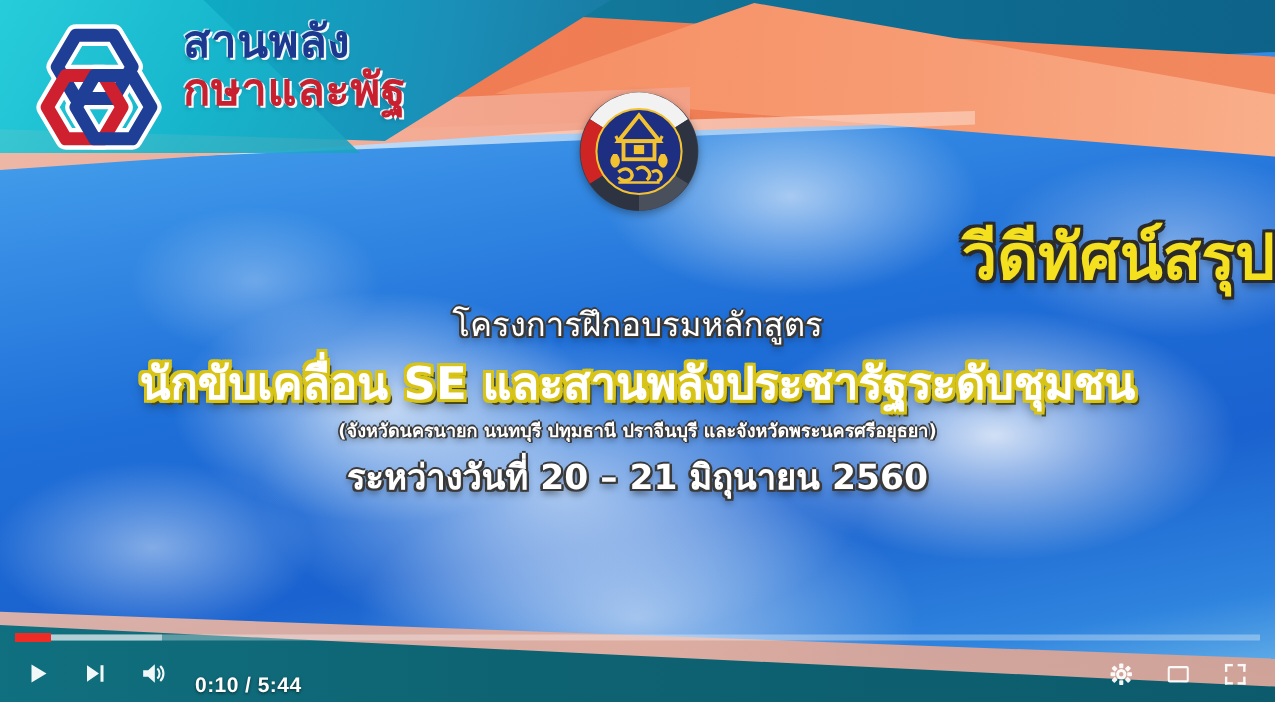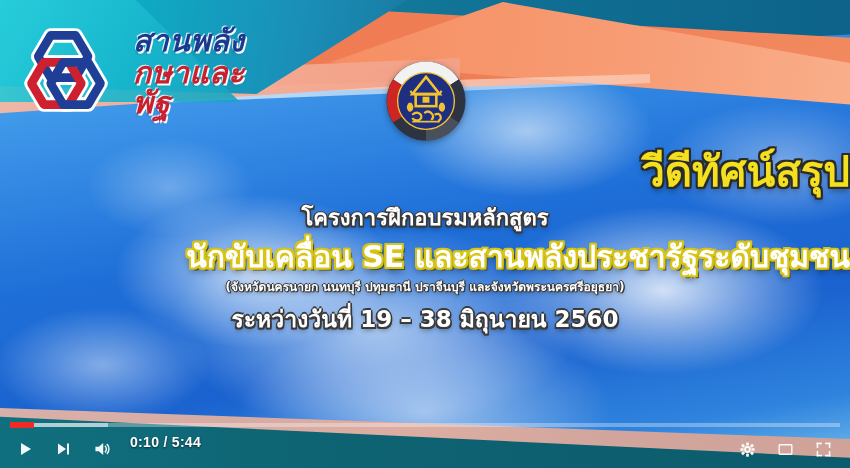--- a/index.html
+++ b/index.html
@@ -108,23 +108,22 @@
     background: linear-gradient(90deg, #10707f 0%, #0e6372 40%, #0c5b6c 100%);
     clip-path: polygon(0 26%, 100% 86%, 100% 100%, 0 100%);
   }
 
   
   .brand-logo {
     position: absolute;
     left: 18px; top: 10px;
     width: 260px; height: 108px;
     display: flex;
-    align-items: flex-end;
-    gap: 19px;
-    font-style: italic;
+    align-items: flex-start;
+    gap: 8px;
   }
   .hexmark { position: relative; width: 96px; height: 96px; flex: 0 0 96px; }
   .hexmark svg { width: 100%; height: 100%; display: block; }
 
   .brand-text {
     display: flex;
     flex-direction: column;
     line-height: 1.0;
     padding-top: 4px;
   }
@@ -165,42 +164,41 @@
     color: #f4e01f;
     text-shadow:
       2px 0 0 #2b2b2b, -2px 0 0 #2b2b2b, 0 2px 0 #2b2b2b, 0 -2px 0 #2b2b2b,
       2px 2px 0 #2b2b2b, -2px 2px 0 #2b2b2b, 2px -2px 0 #2b2b2b, -2px -2px 0 #2b2b2b,
       0 4px 6px rgba(0,0,0,.45);
     margin-bottom: 12px;
     text-align: right;
   }
   .t-sub {
     font-family: "DejaVu Sans", sans-serif;
-    font-weight: bold;
+    font-weight: normal;
     font-size: 22px;
     line-height: 1.1;
     color: #ffffff;
     text-shadow:
       1.5px 0 0 #3a3a3a, -1.5px 0 0 #3a3a3a, 0 1.5px 0 #3a3a3a, 0 -1.5px 0 #3a3a3a,
       1.5px 1.5px 0 #3a3a3a, -1.5px 1.5px 0 #3a3a3a,
       0 3px 5px rgba(0,0,0,.4);
     margin-bottom: 10px;
   }
   .t-course {
     font-family: "DejaVu Sans", sans-serif;
     font-weight: bold;
     font-size: 30px;
     line-height: 1.1;
     color: #ffffff;
     text-shadow:
       2px 0 0 #d8c417, -2px 0 0 #d8c417, 0 2px 0 #d8c417, 0 -2px 0 #d8c417,
       2px 2px 0 #d8c417, -2px 2px 0 #d8c417, 2px -2px 0 #d8c417, -2px -2px 0 #d8c417,
       3px 3px 0 #4a4a1a, 0 4px 7px rgba(0,0,0,.5);
     margin-bottom: 8px;
-    text-align: right;
   }
   .t-provinces {
     font-family: "DejaVu Sans", sans-serif;
     font-weight: bold;
     font-size: 12px;
     line-height: 1.15;
     color: #ffffff;
     text-shadow:
       1.2px 0 0 #3a3a3a, -1.2px 0 0 #3a3a3a, 0 1.2px 0 #3a3a3a, 0 -1.2px 0 #3a3a3a,
       1.2px 1.2px 0 #3a3a3a, 0 2px 4px rgba(0,0,0,.45);
@@ -251,21 +249,21 @@
     left: 0; top: 0;
     height: 6px;
     width: 2.9%;
     background: #ee2b24;
   }
 
   .ctrl-left {
     position: absolute;
     left: 6px; top: 14px;
     display: flex;
-    align-items: flex-start;
+    align-items: flex-end;
     height: 30px;
   }
   .ctrl-right {
     position: absolute;
     right: 8px; top: 14px;
     display: flex;
     align-items: center;
     height: 30px;
   }
   .ctrl-btn {
@@ -356,21 +354,21 @@
       <path d="M60 66 q5 -3 7 2 q1 4 -3 5" fill="none" stroke="#f2c230" stroke-width="2.6"></path>
       <path d="M34 74 h32" stroke="#f2c230" stroke-width="2" fill="none"></path>
     </svg>
   </div>
 
   <div class="titles">
     <div class="t-main">วีดีทัศน์สรุป</div>
     <div class="t-sub">โครงการฝึกอบรมหลักสูตร</div>
     <div class="t-course">นักขับเคลื่อน SE และสานพลังประชารัฐระดับชุมชน</div>
     <div class="t-provinces">(จังหวัดนครนายก  นนทบุรี  ปทุมธานี ปราจีนบุรี  และจังหวัดพระนครศรีอยุธยา)</div>
-    <div class="t-dates">ระหว่างวันที่ 19 – 38 มิถุนายน 2560</div>
+    <div class="t-dates">ระหว่างวันที่ 20 – 21 มิถุนายน 2560</div>
   </div>
 
   <div class="controls">
 
     <div class="progress-wrap">
       <div class="progress-track"></div>
       <div class="progress-buffer" style="width: 11.8%;"></div>
       <div class="progress-played" style="width: 2.9%; background: rgb(238, 43, 36);"></div>
     </div>
 

